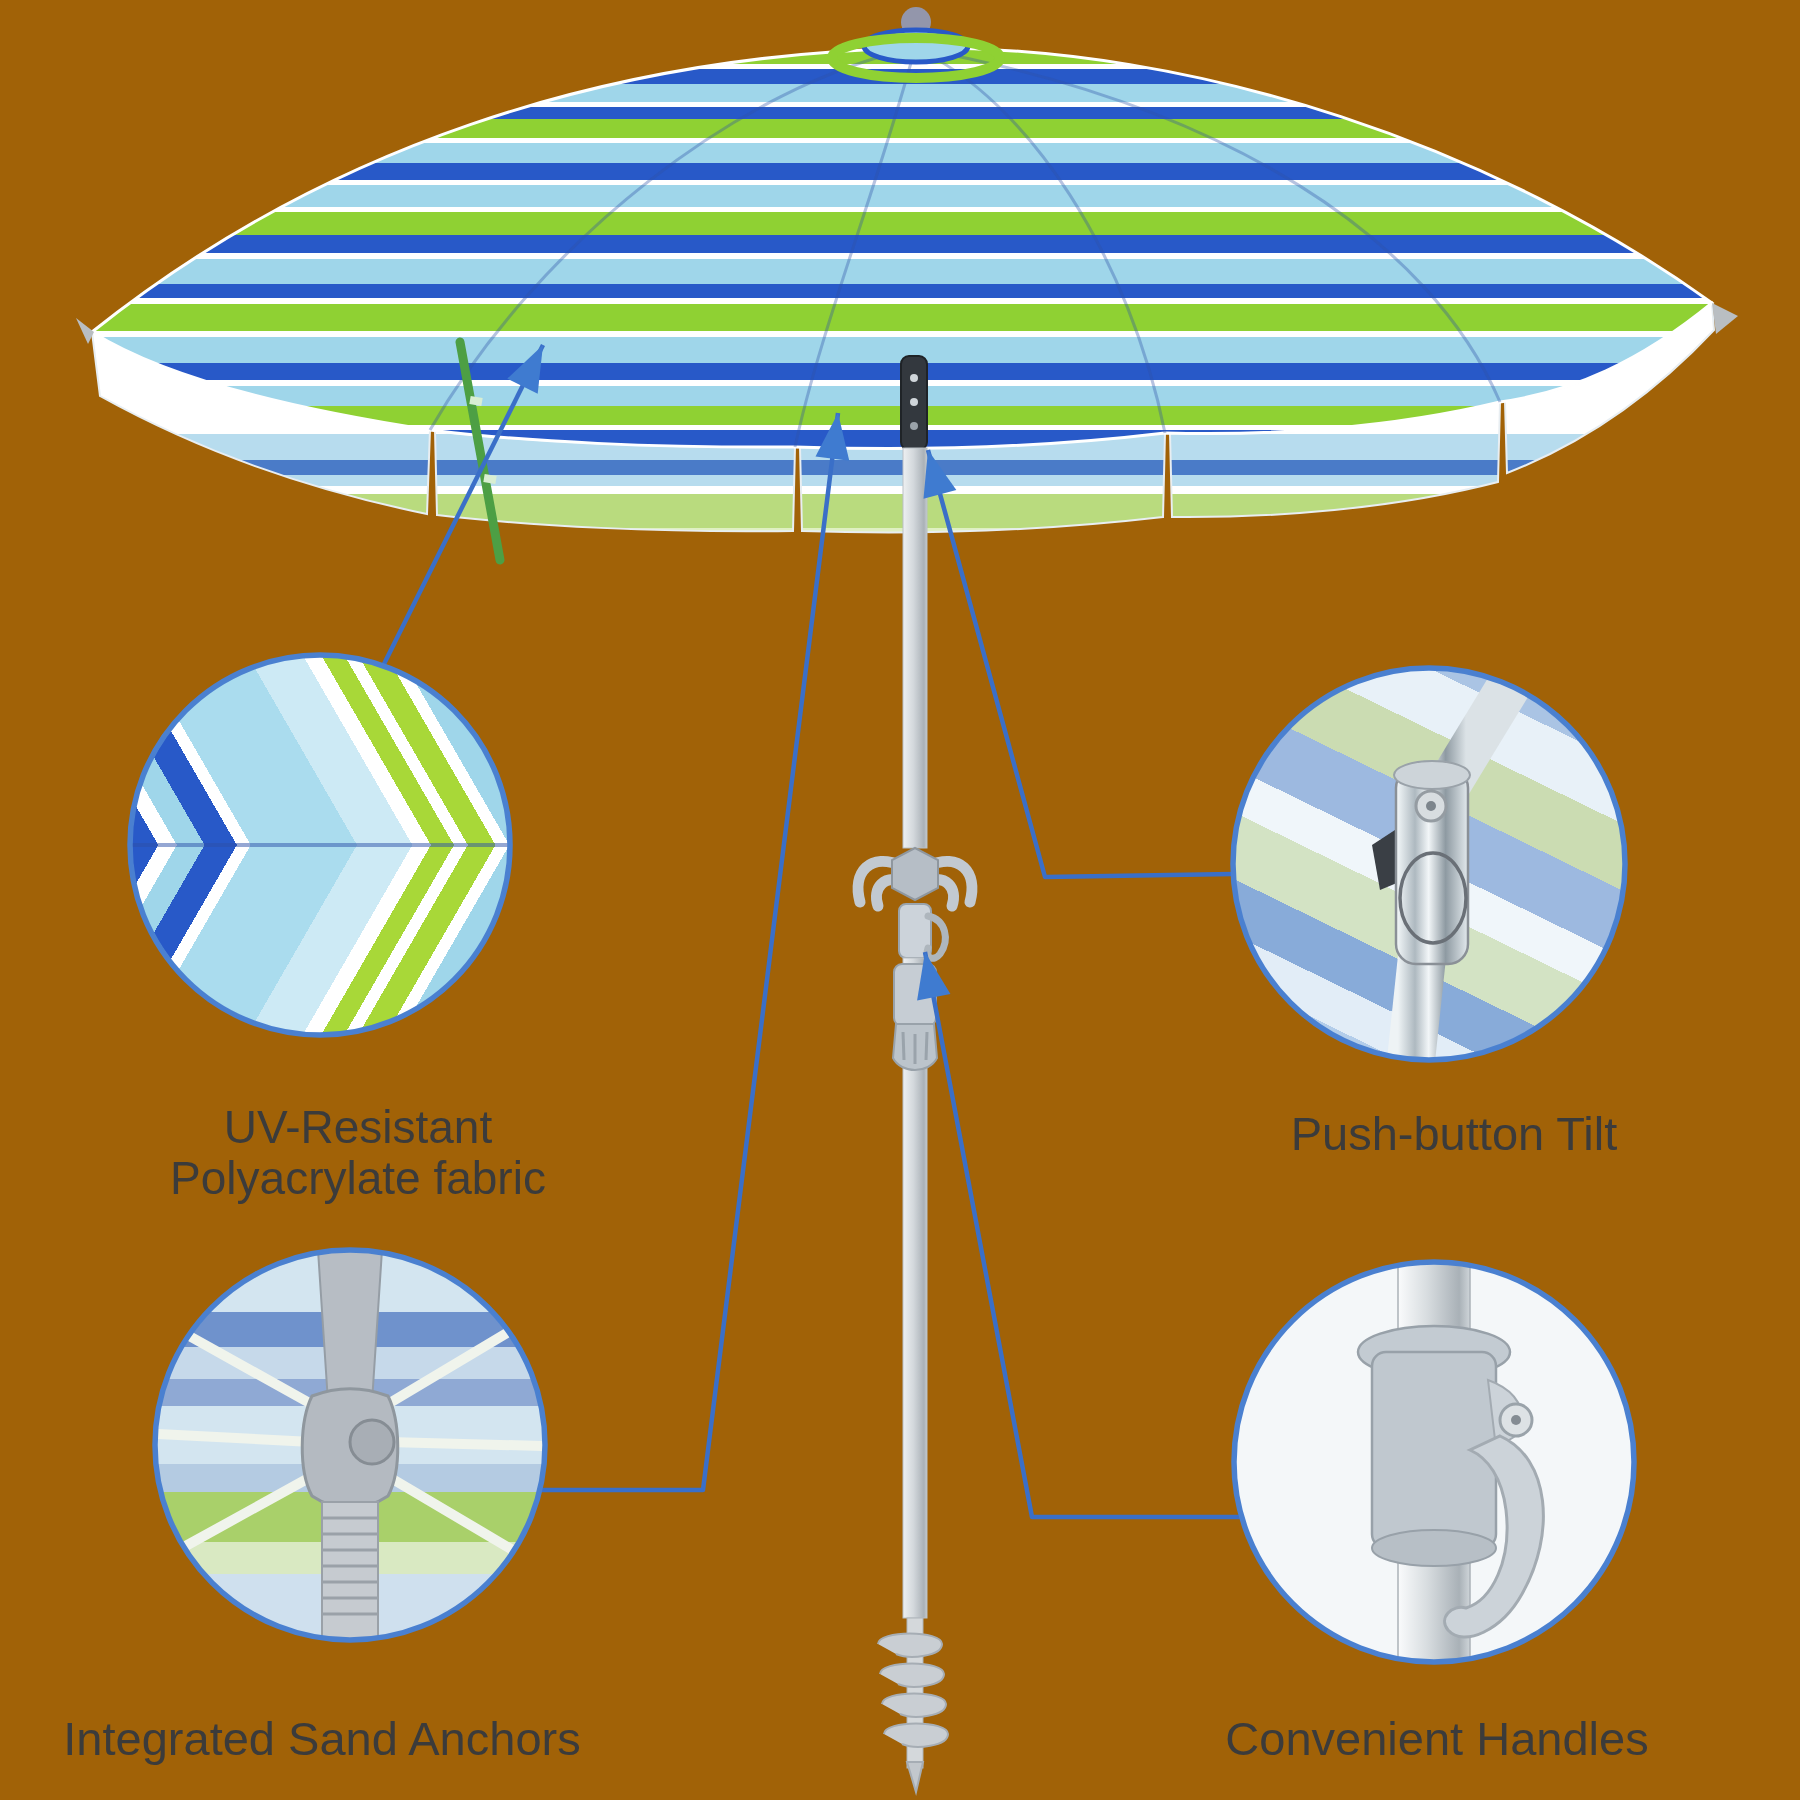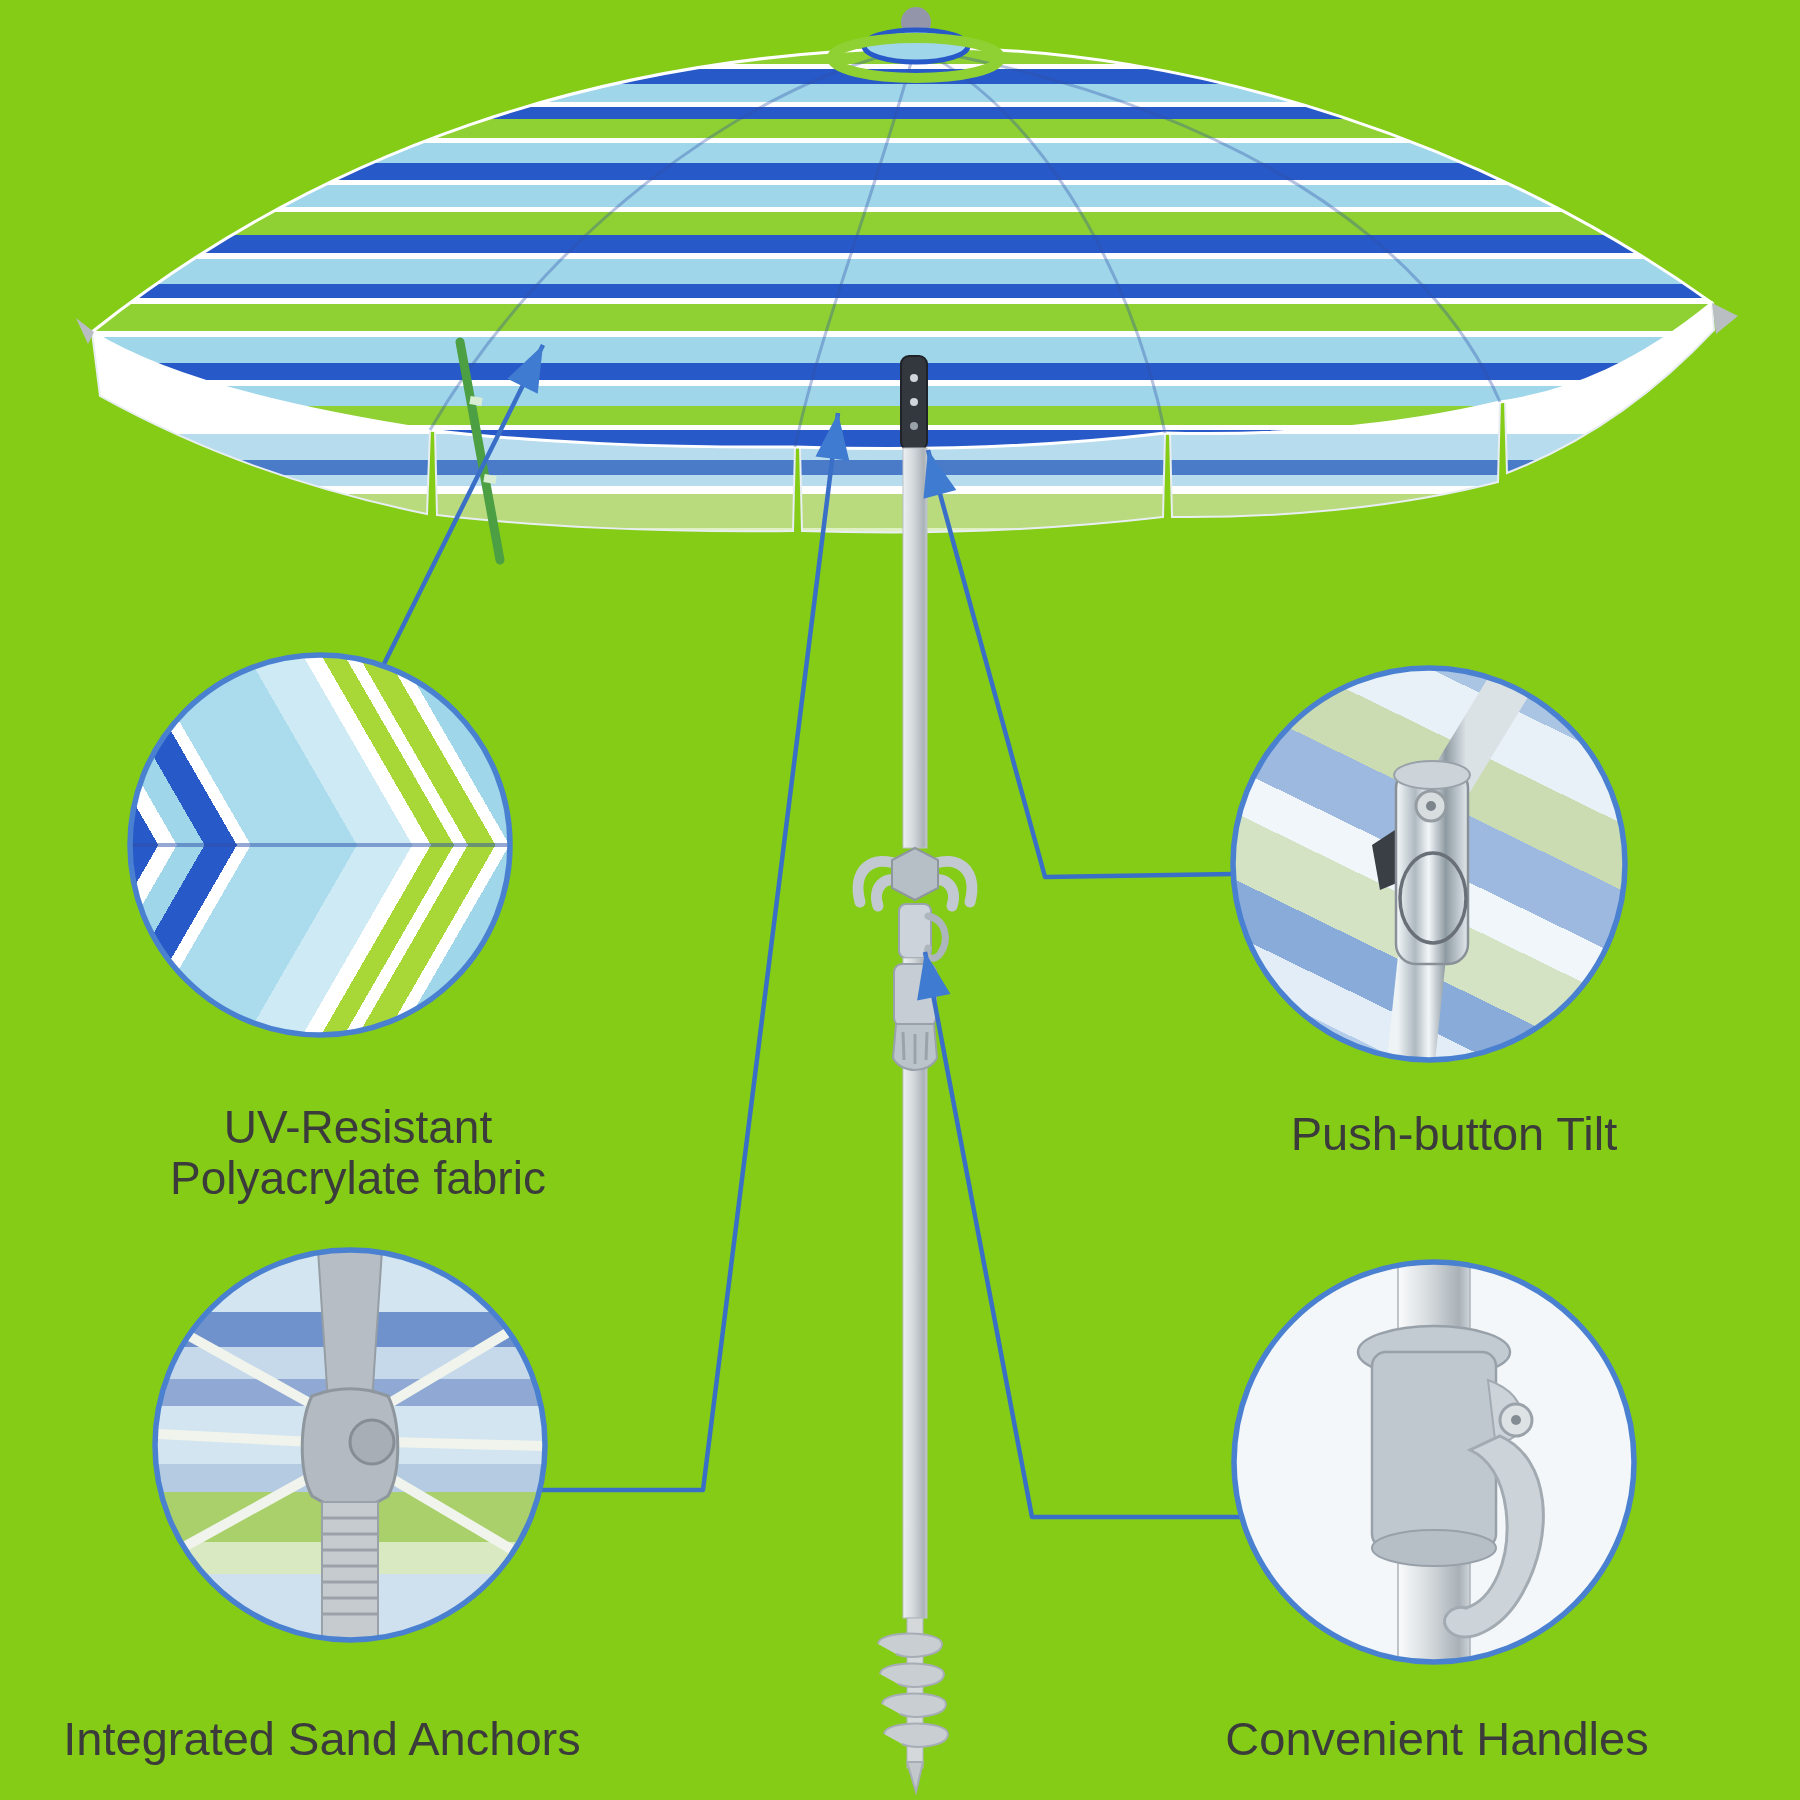--- a/index.html
+++ b/index.html
@@ -1,16 +1,16 @@
 <!DOCTYPE html>
 <html><head>
 <meta charset="utf-8">
 <style>
   html,body{margin:0;padding:0;background:#ffffff;}
-  .canvas{position:relative;width:1800px;height:1800px;background:#84cc16;overflow:hidden;
+  .canvas{position:relative;width:1800px;height:1800px;background:#a16207;overflow:hidden;
           font-family:"Liberation Sans", sans-serif;text-align:right;}
   svg{display:block;}
   text.feature-label{fill:#3b3b3b;font-family:"Liberation Sans",sans-serif;}
 </style>
 </head>
 <body>
 
 <div class="canvas">
 <svg width="1800" height="1800" viewBox="0 0 1800 1800">
   <defs>

